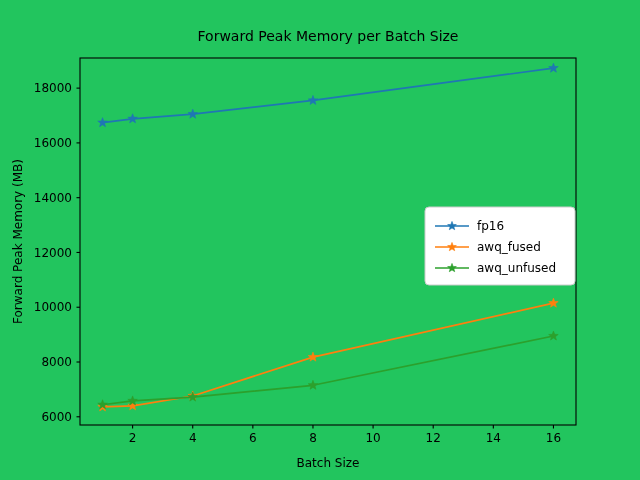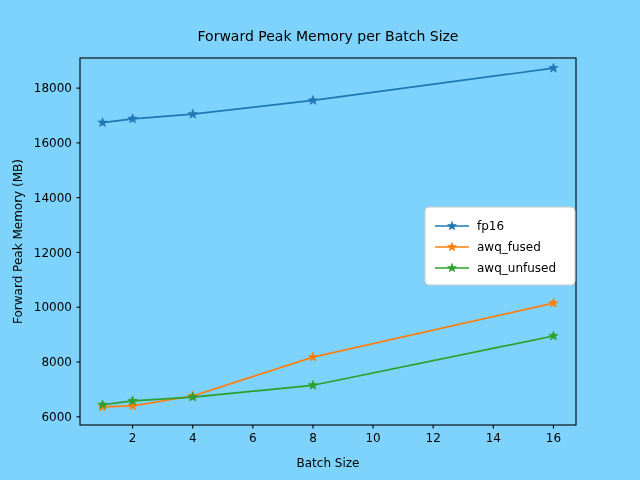--- a/index.html
+++ b/index.html
@@ -10,21 +10,21 @@
   body {
     width: 640px;
     height: 480px;
     overflow: hidden;
     font-family: "DejaVu Sans", sans-serif;
   }
   #figure {
     position: relative;
     width: 640px;
     height: 480px;
-    background: #7dd3fc;
+    background: #22c55e;
   }
   svg.plot {
     position: absolute;
     left: 0;
     top: 0;
     width: 640px;
     height: 480px;
   }
   .tick-label {
     font-family: "DejaVu Sans", sans-serif;

